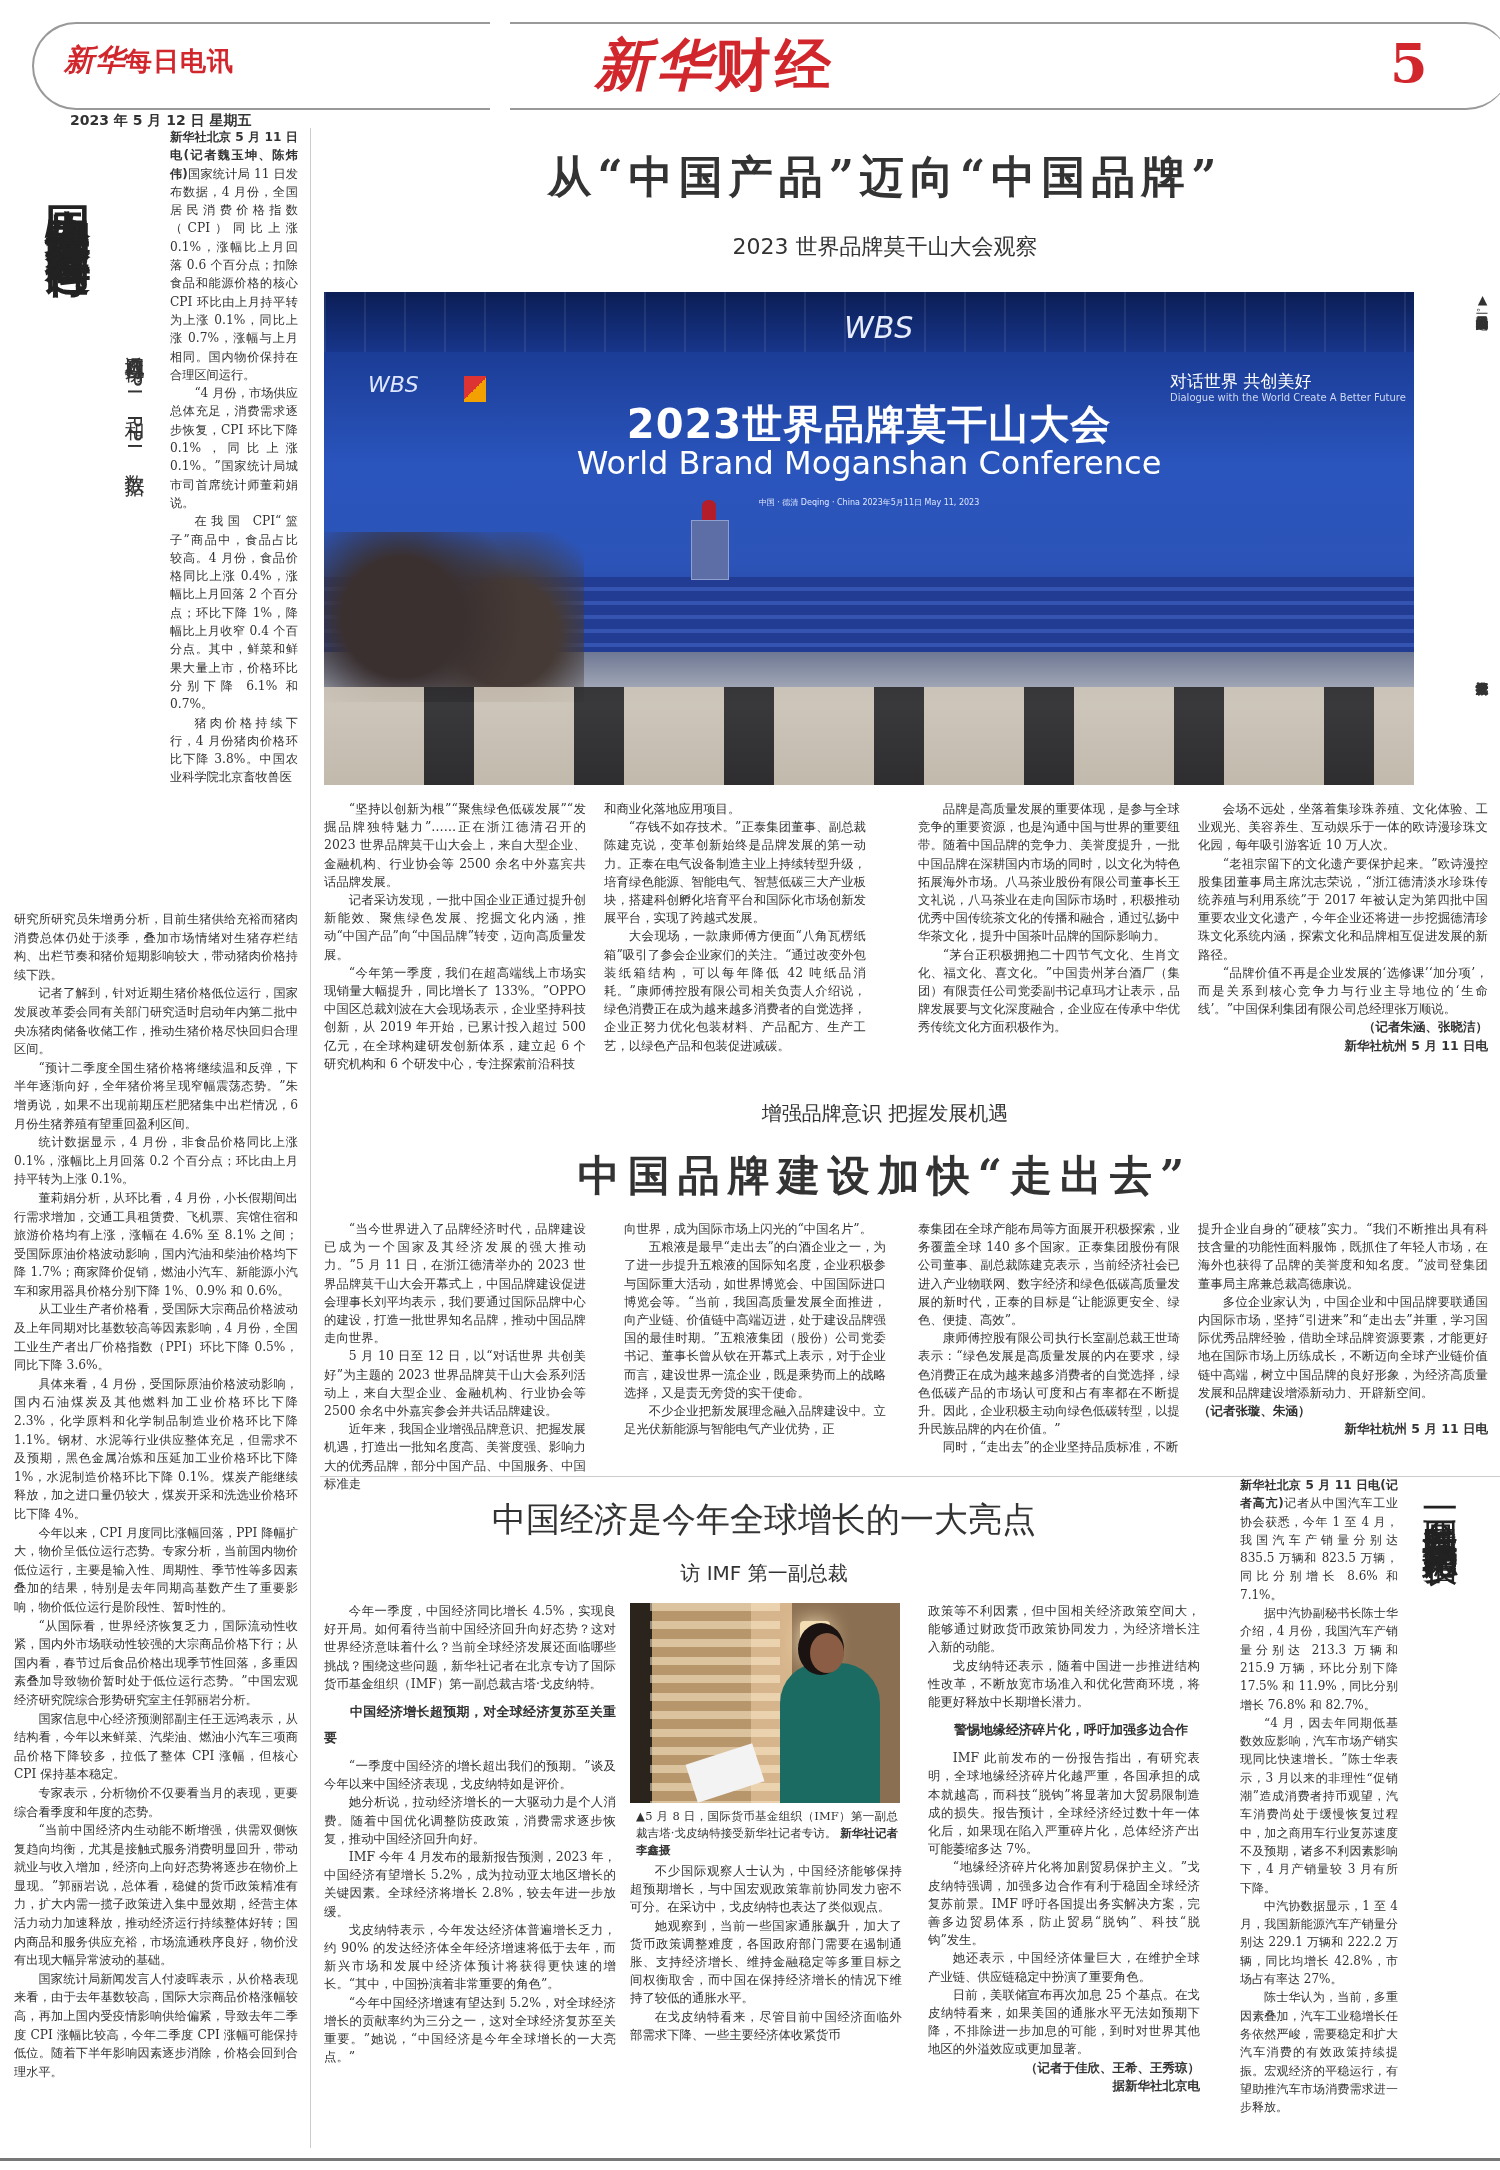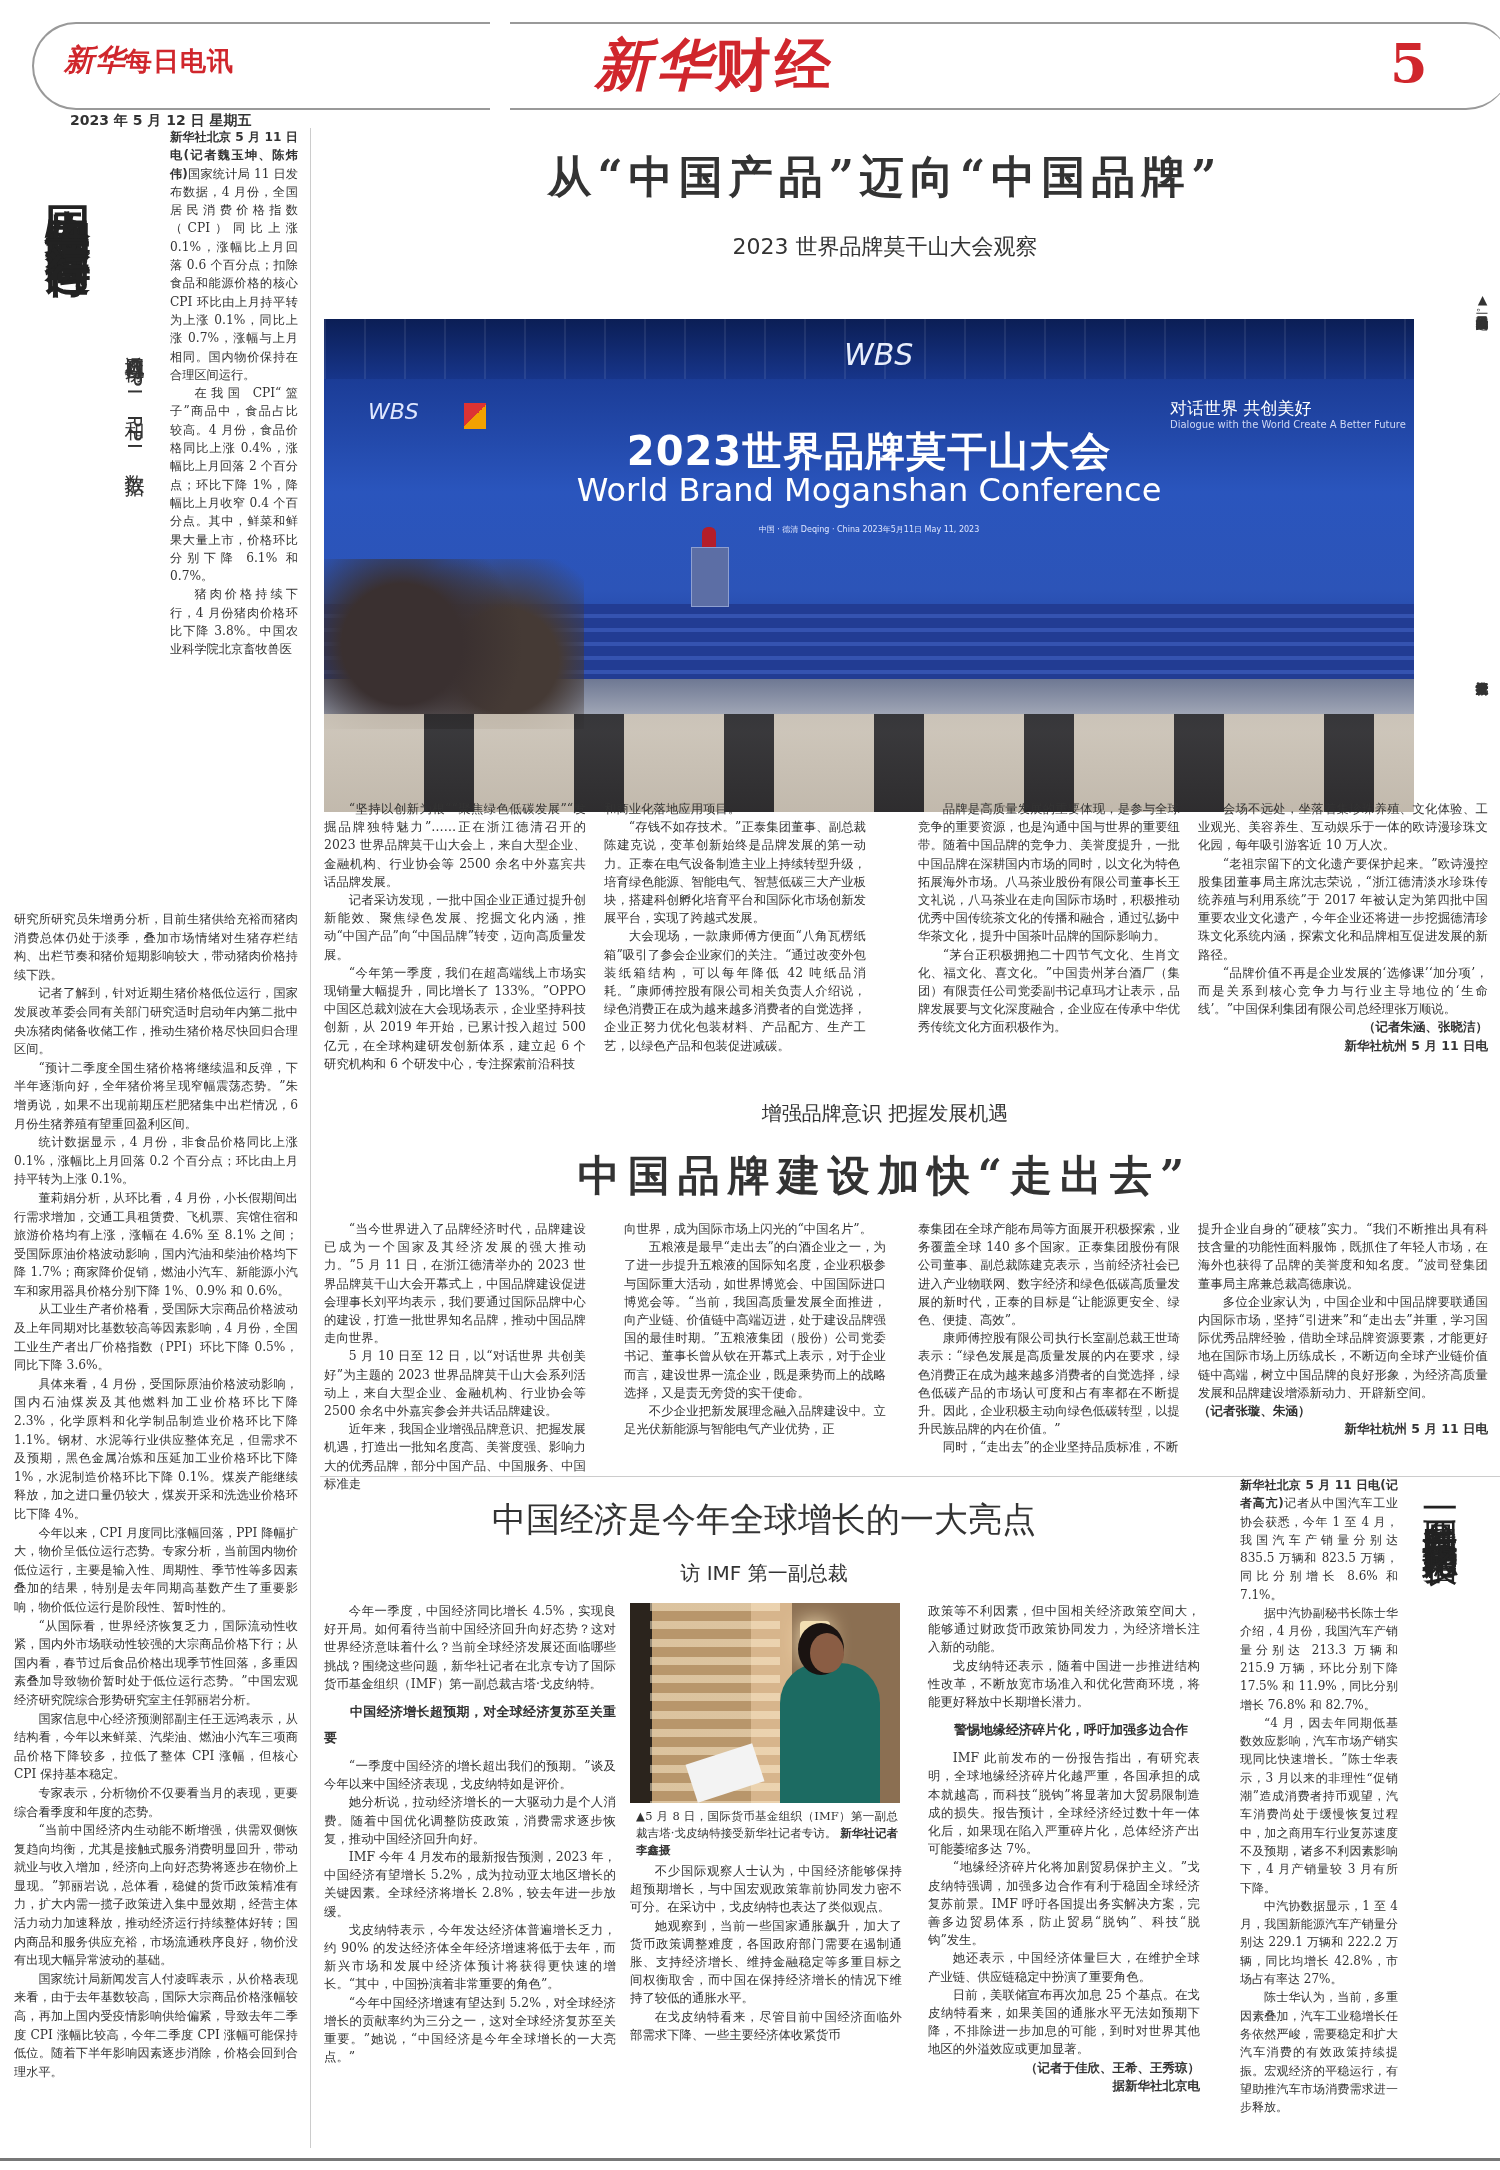--- a/index.html
+++ b/index.html
@@ -17,21 +17,21 @@
   .text p.noind { text-indent: 0; }
   .bold { font-weight: bold; font-family: "DejaVu Sans", sans-serif; }
 
   .vtitle { writing-mode: vertical-rl; font-weight: bold; color: #222; font-family: "DejaVu Serif", serif; }
   .vsub { writing-mode: vertical-rl; font-family: "DejaVu Sans", sans-serif; color: #333; }
 
   .headline { font-weight: bold; color: #333; text-align: center; font-family: "DejaVu Serif", serif; }
   .subhead { text-align: center; font-family: "DejaVu Sans", sans-serif; color: #333; }
 
   .photo-conf { left: 324px; top: 292px; width: 1090px; height: 493px; overflow: hidden;
-    background: linear-gradient(180deg, #0a1a4a 0%, #1b3c96 12%, #2a55bd 35%, #2c54b8 55%, #203f98 70%, #5a6a8f 82%, #3e3b3b 100%); margin-top: 27px; }
+    background: linear-gradient(180deg, #0a1a4a 0%, #1b3c96 12%, #2a55bd 35%, #2c54b8 55%, #203f98 70%, #5a6a8f 82%, #3e3b3b 100%); }
   .photo-conf .truss { position: absolute; left: 0; top: 0; width: 100%; height: 60px; background: repeating-linear-gradient(90deg, rgba(255,255,255,0.08) 0 2px, transparent 2px 40px), linear-gradient(180deg,#0b1e55,#17358a); }
   .photo-conf .wbs-top { position: absolute; left: 520px; top: 18px; color: #e8eefc; font-size: 30px; font-style: italic; font-family: "DejaVu Sans", sans-serif; }
   .photo-conf .screen-title { position: absolute; left: 0; width: 100%; top: 105px; text-align: center; color: #fff; font-size: 40px; font-weight: bold; font-family: "DejaVu Sans", sans-serif; letter-spacing: 1px; }
   .photo-conf .screen-en { position: absolute; left: 0; width: 100%; top: 152px; text-align: center; color: #fff; font-size: 32px; font-family: "DejaVu Sans", sans-serif; }
   .photo-conf .slogan { position: absolute; left: 846px; top: 78px; color: #fff; font-size: 17px; font-family: "DejaVu Sans", sans-serif; }
   .photo-conf .slogan-en { position: absolute; left: 846px; top: 100px; color: #cfd8f3; font-size: 10px; font-family: "DejaVu Sans", sans-serif; }
   .photo-conf .wbs-left { position: absolute; left: 44px; top: 80px; color: #e0e8ff; font-size: 22px; font-style: italic; font-family: "DejaVu Sans", sans-serif; }
   .photo-conf .logo-box { position: absolute; left: 118px; top: 84px; width: 22px; height: 26px; background: linear-gradient(135deg,#d33 0 50%,#f2a100 50%); }
   .photo-conf .loc { position: absolute; left: 0; width: 100%; top: 205px; text-align: center; color: #dfe6ff; font-size: 8px; font-family: "DejaVu Sans", sans-serif; }
   .photo-conf .podium { position: absolute; left: 367px; top: 228px; width: 38px; height: 60px; background: #5c6ea5; border: 1px solid #8fa0d0; }
@@ -65,20 +65,21 @@
 <div class="abs section-name">
   <span>新华</span><span style="font-style:normal">财经</span>
 </div>
 <div class="abs page-num">5</div>
 
 <div class="abs vtitle" style="left:40px;top:170px;font-size:45px;line-height:56px;letter-spacing:4px;height:720px;">国内物价保持在合理区间运行</div>
 <div class="abs vsub" style="left:122px;top:340px;font-size:20px;letter-spacing:2px;height:400px;">透视四月份 CPI 和 PPI 数据</div>
 
 <div class="abs text" style="left:170px;top:128px;width:128px;font-size:12.2px;line-height:18.3px;">
   <p class="noind"><span class="bold">新华社北京 5 月 11 日电(记者魏玉坤、陈炜伟)</span><span>国家统计局 11 日发布数据，4 月份，全国居民消费价格指数（CPI）同比上涨 0.1%，涨幅比上月回落 0.6 个百分点；扣除食品和能源价格的核心 CPI 环比由上月持平转为上涨 0.1%，同比上涨 0.7%，涨幅与上月相同。国内物价保持在合理区间运行。</span></p>
+  <p>“4 月份，市场供应总体充足，消费需求逐步恢复，CPI 环比下降 0.1%，同比上涨 0.1%。”国家统计局城市司首席统计师董莉娟说。</p>
   <p>在我国 CPI“篮子”商品中，食品占比较高。4 月份，食品价格同比上涨 0.4%，涨幅比上月回落 2 个百分点；环比下降 1%，降幅比上月收窄 0.4 个百分点。其中，鲜菜和鲜果大量上市，价格环比分别下降 6.1% 和 0.7%。</p>
   <p>猪肉价格持续下行，4 月份猪肉价格环比下降 3.8%。中国农业科学院北京畜牧兽医</p>
 </div>
 
 <div class="abs text" style="left:14px;top:910px;width:284px;font-size:12.2px;line-height:18.6px;">
   <p class="noind">研究所研究员朱增勇分析，目前生猪供给充裕而猪肉消费总体仍处于淡季，叠加市场情绪对生猪存栏结构、出栏节奏和猪价短期影响较大，带动猪肉价格持续下跌。</p>
   <p>记者了解到，针对近期生猪价格低位运行，国家发展改革委会同有关部门研究适时启动年内第二批中央冻猪肉储备收储工作，推动生猪价格尽快回归合理区间。</p>
   <p>“预计二季度全国生猪价格将继续温和反弹，下半年逐渐向好，全年猪价将呈现窄幅震荡态势。”朱增勇说，如果不出现前期压栏肥猪集中出栏情况，6 月份生猪养殖有望重回盈利区间。</p>
   <p>统计数据显示，4 月份，非食品价格同比上涨 0.1%，涨幅比上月回落 0.2 个百分点；环比由上月持平转为上涨 0.1%。</p>
   <p>董莉娟分析，从环比看，4 月份，小长假期间出行需求增加，交通工具租赁费、飞机票、宾馆住宿和旅游价格均有上涨，涨幅在 4.6% 至 8.1% 之间；受国际原油价格波动影响，国内汽油和柴油价格均下降 1.7%；商家降价促销，燃油小汽车、新能源小汽车和家用器具价格分别下降 1%、0.9% 和 0.6%。</p>

